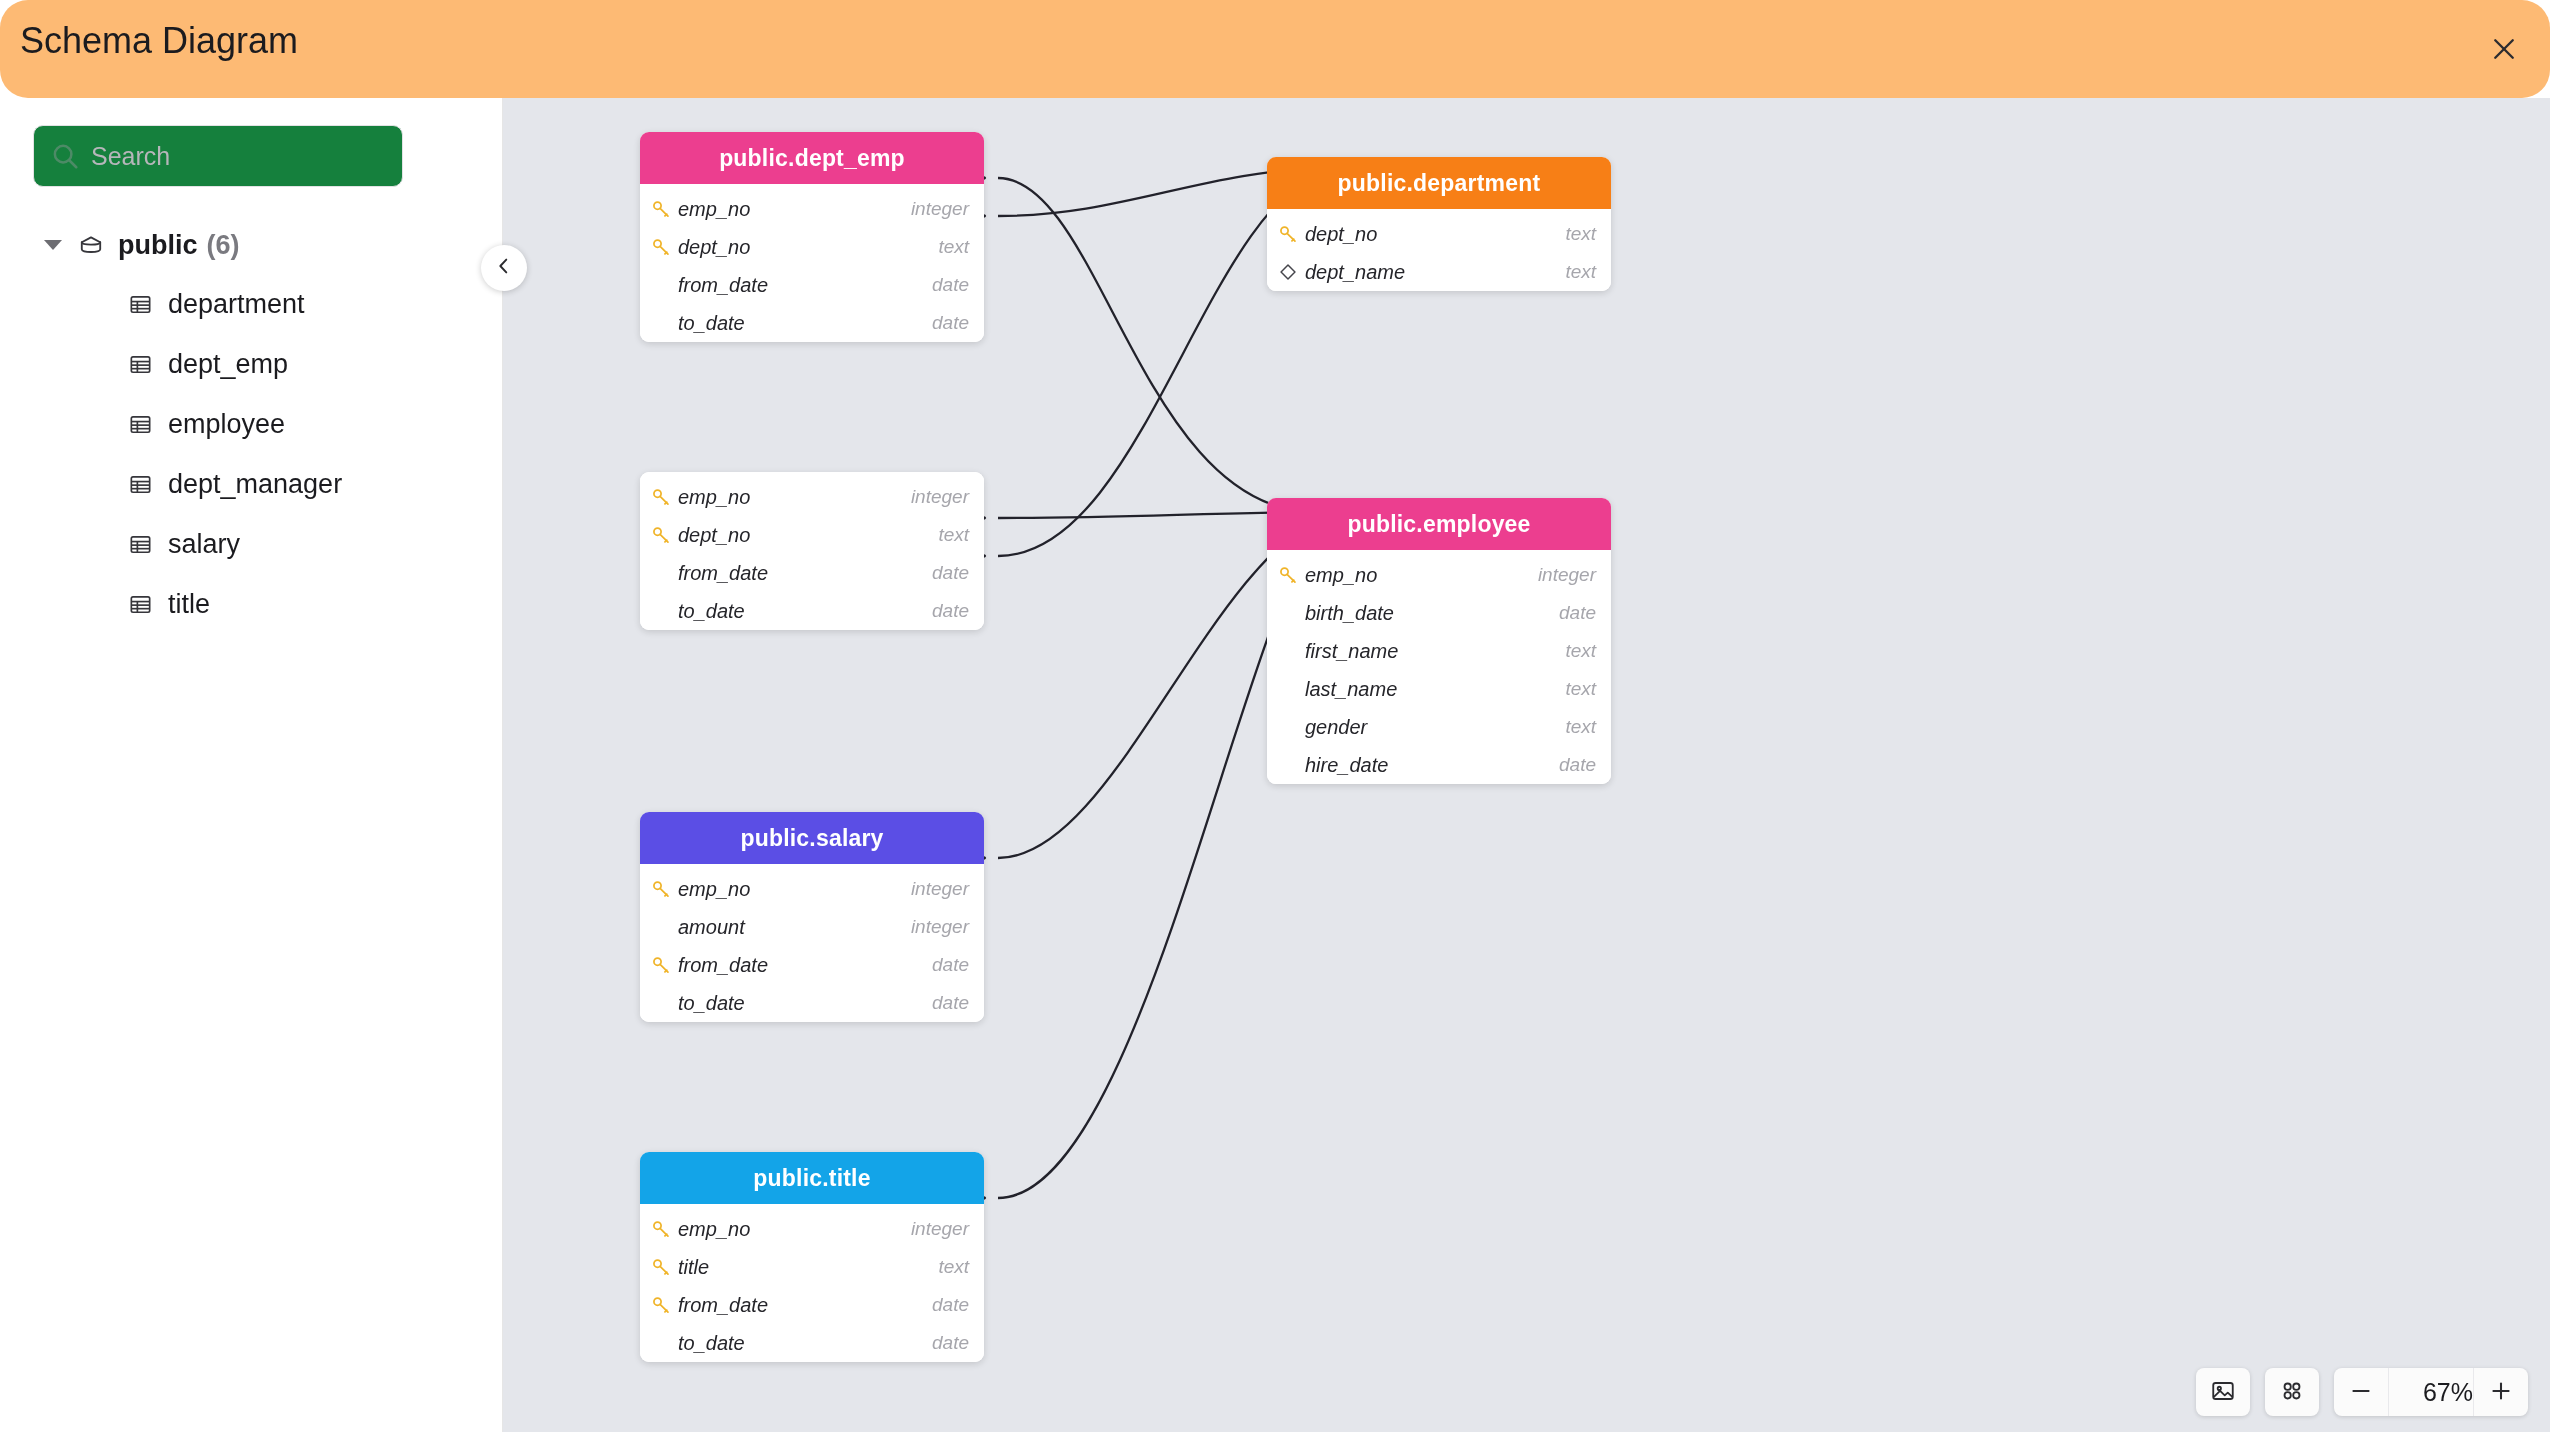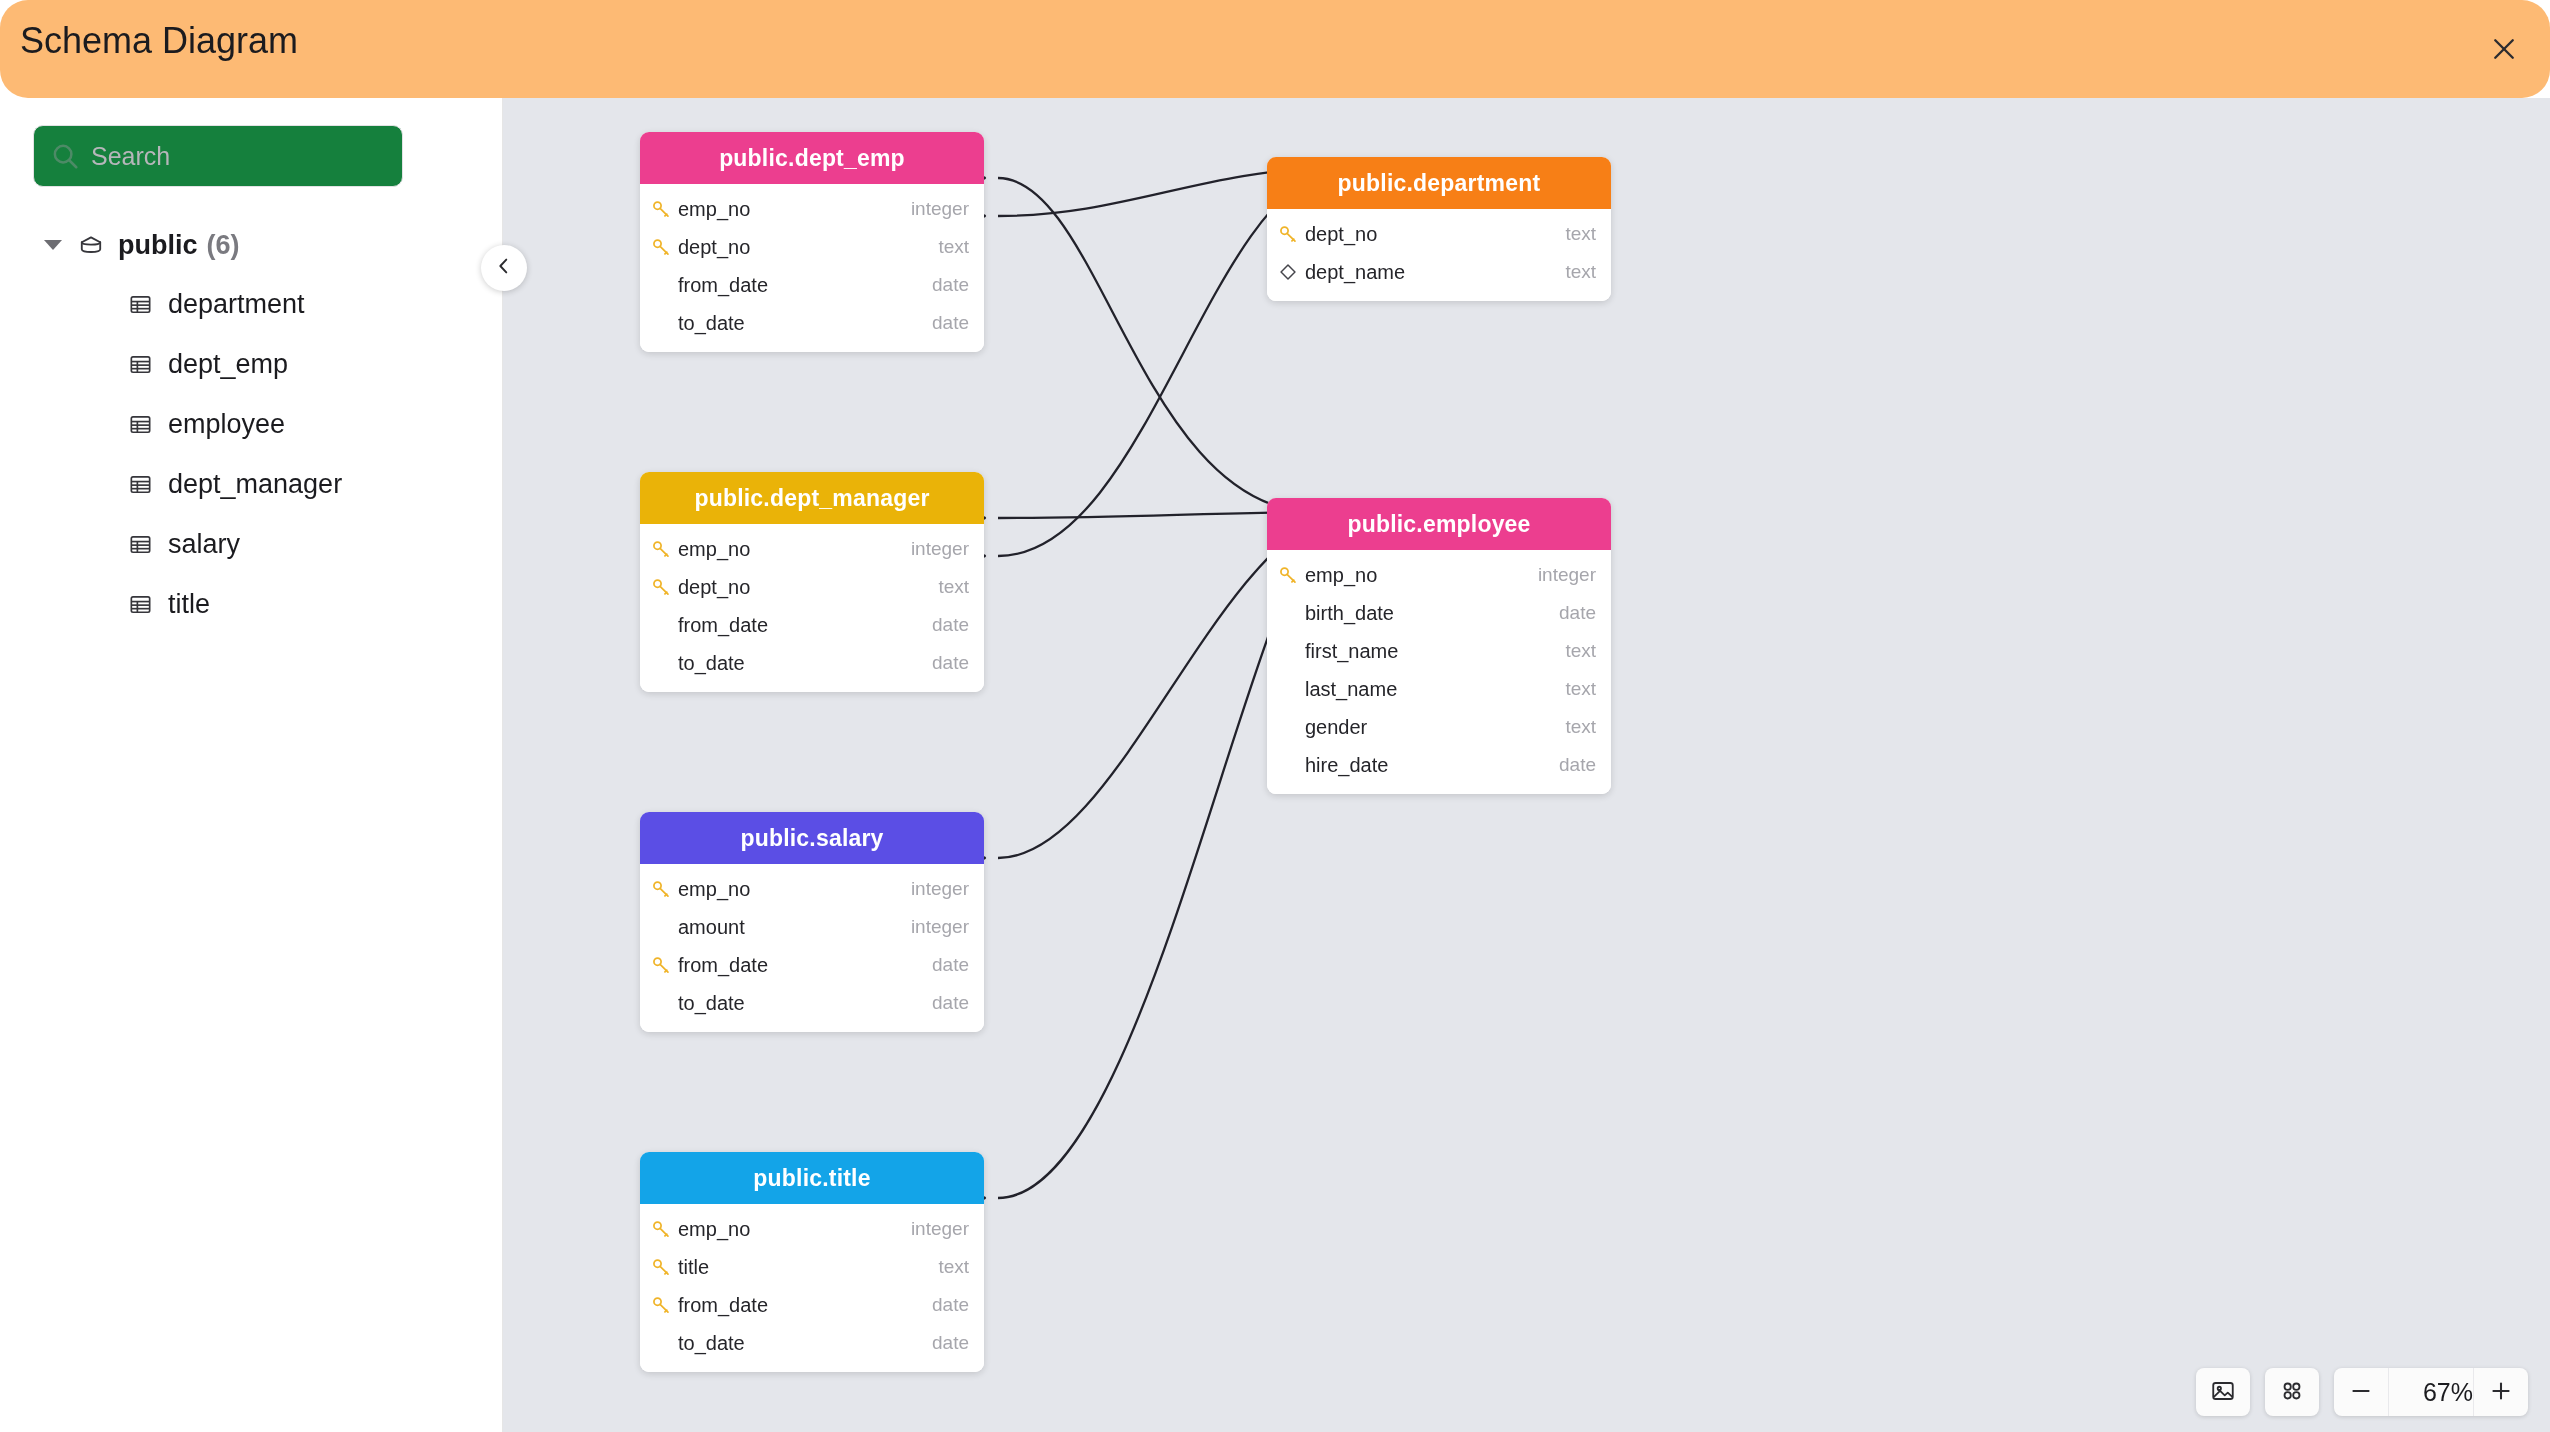--- a/index.html
+++ b/index.html
@@ -76,21 +76,21 @@
   #edges { position: absolute; left: 0; top: 0; width: 2047px; height: 1334px; }
 
   .node {
     position: absolute; width: 344px; border-radius: 9px; background: #ffffff;
     box-shadow: 0 2px 7px rgba(0,0,0,.14); overflow: hidden; z-index: 5; cursor: move;
   }
   .node-header {
     height: 52px; display: flex; align-items: center; justify-content: center;
     color: #ffffff; font-size: 23px; font-weight: bold; letter-spacing: .2px;
   }
-  .node-body { padding: 6px 0 10px 0; background: #fff; }
+  .node-body { padding: 6px 0 0 0; background: #fff; font-style: italic; }
   .col-row {
     display: flex; align-items: center; height: 38px; padding: 0 15px 0 10px;
   }
   .col-icon { width: 22px; height: 22px; flex: 0 0 auto; margin-right: 6px; }
   .col-icon.empty { visibility: hidden; }
   .col-name { font-size: 20px; color: #25252a; white-space: nowrap; }
   .col-type { font-size: 19px; color: #a6a6ac; margin-left: auto; white-space: nowrap; }
 
   
   #bottom-toolbar {
@@ -315,23 +315,20 @@
             <div class="col-row">
               <span class="col-icon"><svg width="22" height="22" viewBox="0 0 24 24" fill="none" stroke="#45454b" stroke-width="1.6" stroke-linejoin="round">
                   <path d="M12 4.4 L19.6 12 L12 19.6 L4.4 12 Z"></path>
                 </svg></span>
               <span class="col-name">dept_name</span>
               <span class="col-type">text</span>
             </div>
           </div>
         </div>
         <div class="node" style="left: 137px; top: 374px;">
-          <div class="node-header" style="background:#eab308">
-            <span>public.dept_manager</span>
-          </div>
           <div class="node-body">
             <div class="col-row">
               <span class="col-icon"><svg width="22" height="22" viewBox="0 0 24 24" fill="none" stroke="#f0b429" stroke-width="1.9" stroke-linecap="round" stroke-linejoin="round">
                   <circle cx="8.2" cy="8.4" r="3.9"></circle>
                   <line x1="11" y1="11.2" x2="19.6" y2="19.8"></line>
                   <line x1="16.3" y1="19.6" x2="18.3" y2="17.6"></line>
                 </svg></span>
               <span class="col-name">emp_no</span>
               <span class="col-type">integer</span>
             </div>

